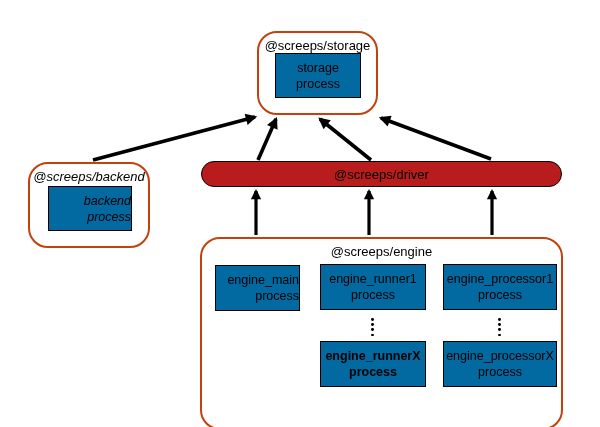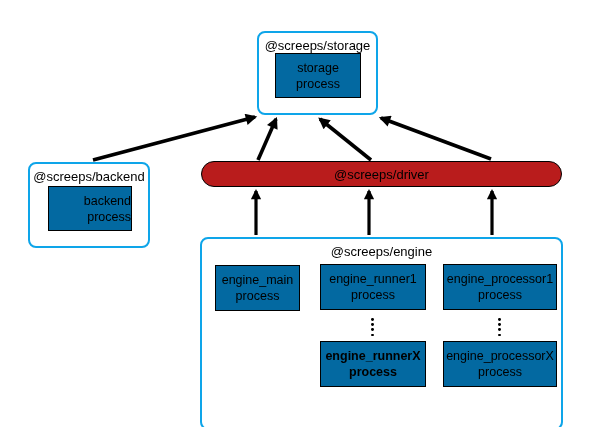--- a/index.html
+++ b/index.html
@@ -2,21 +2,21 @@
 <html><head>
 <meta charset="utf-8">
 <style>
   html,body{margin:0;padding:0;background:#fff;}
   .stage{
     position:relative;width:600px;height:427px;background:#fff;
     font-family:"Liberation Sans",sans-serif;color:#000;overflow:hidden;
   }
   .arrows{position:absolute;left:0;top:0;width:600px;height:427px;pointer-events:none;}
   .node{
-    position:absolute;background:#fff;border:2px solid #0ea5e9;border-radius:8px;
+    position:absolute;background:#fff;border:2px solid #c2410c;border-radius:20px;
     box-sizing:border-box;
   }
   .node-title{
     text-align:center;font-size:13px;line-height:15px;margin-top:5px;
     white-space:nowrap;
   }
   .pill{
     position:absolute;background:#b91c1c;border:1.5px solid #000;border-radius:14px;
     box-sizing:border-box;display:flex;align-items:center;justify-content:center;
   }
@@ -51,36 +51,36 @@
   </svg>
 
   <div class="node" style="left:257px;top:31px;width:121px;height:84px;">
     <div class="node-title">@screeps/storage</div>
     <div class="proc" style="left:16px;top:20px;width:86px;height:45px;">
       <div>storage</div>
       <div>process</div>
     </div>
   </div>
 
-  <div class="node" style="left:28px;top:162px;width:122px;height:86px;">
+  <div class="node" style="left:28px;top:162px;width:122px;height:86px;font-style:italic;">
     <div class="node-title">@screeps/backend</div>
     <div class="proc" style="left:18px;top:22px;width:84px;height:45px;align-items:flex-end;">
       <div>backend</div>
       <div>process</div>
     </div>
   </div>
 
   <div class="pill" style="left:201px;top:161px;width:361px;height:26px;">
     <div style="font-size:13px;">@screeps/driver</div>
   </div>
 
   <div class="node" style="left:200px;top:237px;width:363px;height:193px;">
     <div class="node-title">@screeps/engine</div>
 
-    <div class="proc" style="left:13px;top:26px;width:85px;height:46px;">
+    <div class="proc" style="left:13px;top:26px;width:85px;height:46px;align-items:flex-end;">
       <div>engine_main</div>
       <div>process</div>
     </div>
 
     <div class="proc" style="left:118px;top:25px;width:106px;height:46px;">
       <div>engine_runner1</div>
       <div>process</div>
     </div>
 
     <div class="proc" style="left:241px;top:25px;width:114px;height:46px;">

